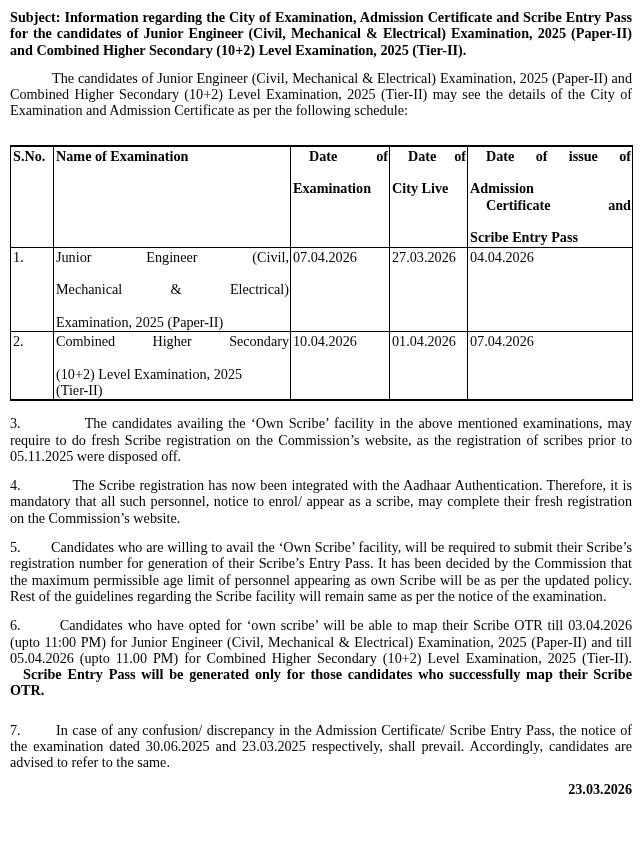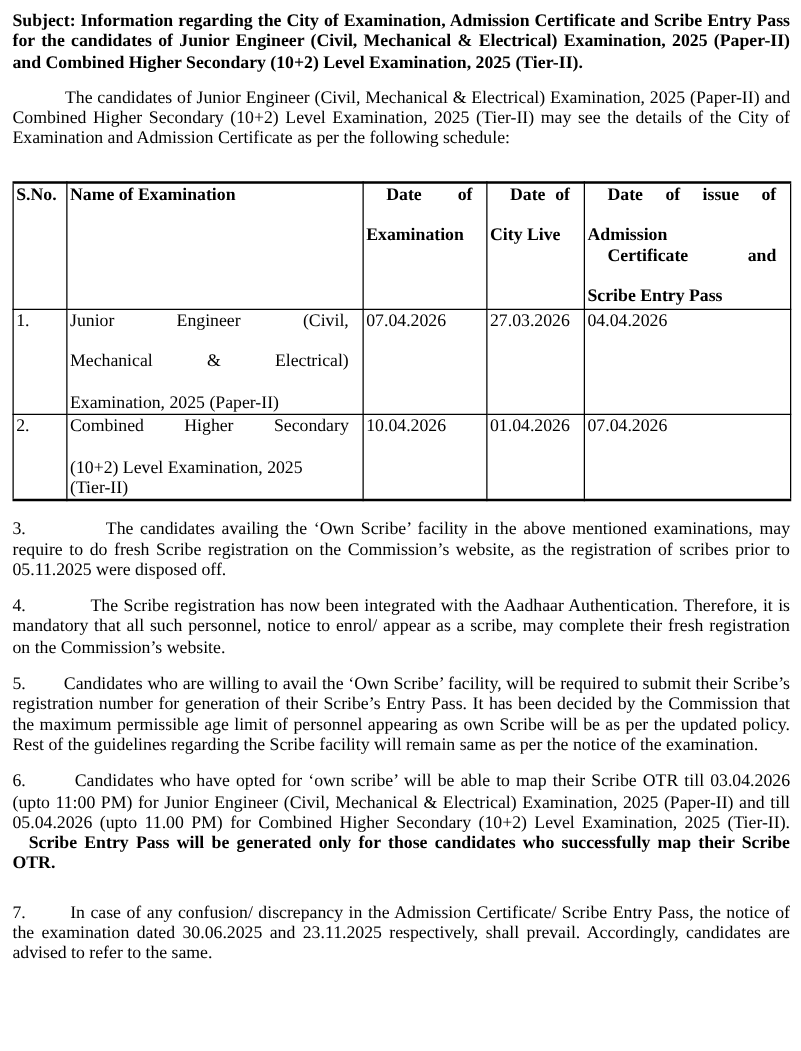--- a/index.html
+++ b/index.html
@@ -68,21 +68,21 @@
   table.sched col.c2 { width: 237px; }
   table.sched col.c3 { width: 99px; }
   table.sched col.c4 { width: 78px; }
   table.sched col.c5 { width: 165px; }
 
   table.sched th, table.sched td {
     border: 1.3px solid #000;
     vertical-align: top;
     font-size: 14.2px;
     line-height: 16.3px;
-    padding: 1px 11px 1px 2px;
+    padding: 1px 1px 1px 2px;
     text-align: justify;
     text-justify: inter-word;
     word-spacing: 0;
   }
   table.sched th {
     font-weight: bold;
     text-align: justify;
   }
   table.sched th > span,
   table.sched td > span {
@@ -213,19 +213,20 @@
     <p class="para"><span class="num">3.</span><span class="num">            </span><span>The candidates availing the ‘Own Scribe’ facility in the above mentioned examinations, may require to do fresh Scribe registration on the Commission’s website, as the registration of scribes prior to 05.11.2025 were disposed off.</span></p>
 
     <p class="para"><span class="num">4.</span><span class="num">            </span><span>The Scribe registration has now been integrated with the Aadhaar Authentication. Therefore, it is mandatory that all such personnel, notice to enrol/ appear as a scribe, may complete their fresh registration on the Commission’s website.</span></p>
 
     <p class="para"><span class="num">5.</span><span class="num">        </span><span>Candidates who are willing to avail the ‘Own Scribe’ facility, will be required to submit their Scribe’s registration number for generation of their Scribe’s Entry Pass. It has been decided by the Commission that the maximum permissible age limit of personnel appearing as own Scribe will be as per the updated policy. Rest of the guidelines regarding the Scribe facility will remain same as per the notice of the examination.</span></p>
 
     <p class="para"><span class="num">6.</span><span class="num">        </span><span>Candidates who have opted for ‘own scribe’ will be able to map their Scribe OTR till 03.04.2026 (upto 11:00 PM) for Junior Engineer (Civil, Mechanical &amp; Electrical) Examination, 2025 (Paper-II) and till 05.04.2026 (upto 11.00 PM) for Combined Higher Secondary (10+2) Level Examination, 2025 (Tier-II). </span><span class="bold">Scribe Entry Pass will be generated only for those candidates who successfully map their Scribe OTR.</span></p>
 
     <div class="spacer-7"></div>
 
-    <p class="para"><span class="num">7.</span><span class="num">        </span><span>In case of any confusion/ discrepancy in the Admission Certificate/ Scribe Entry Pass, the notice of the examination dated 30.06.2025 and 23.11.2025 respectively, shall prevail. Accordingly, candidates are advised to refer to the same.</span></p>
+    <p class="para"><span class="num">7.</span><span class="num">        </span><span>In case of any confusion/ discrepancy in the Admission Certificate/ Scribe Entry Pass, the notice of the examination dated 30.06.2025 and 23.03.2025 respectively, shall prevail. Accordingly, candidates are advised to refer to the same.</span></p>
 
   </div>
 
   <div class="sign">
+    <div>23.03.2026</div>
   </div>
 </div>
 
 </body></html>

